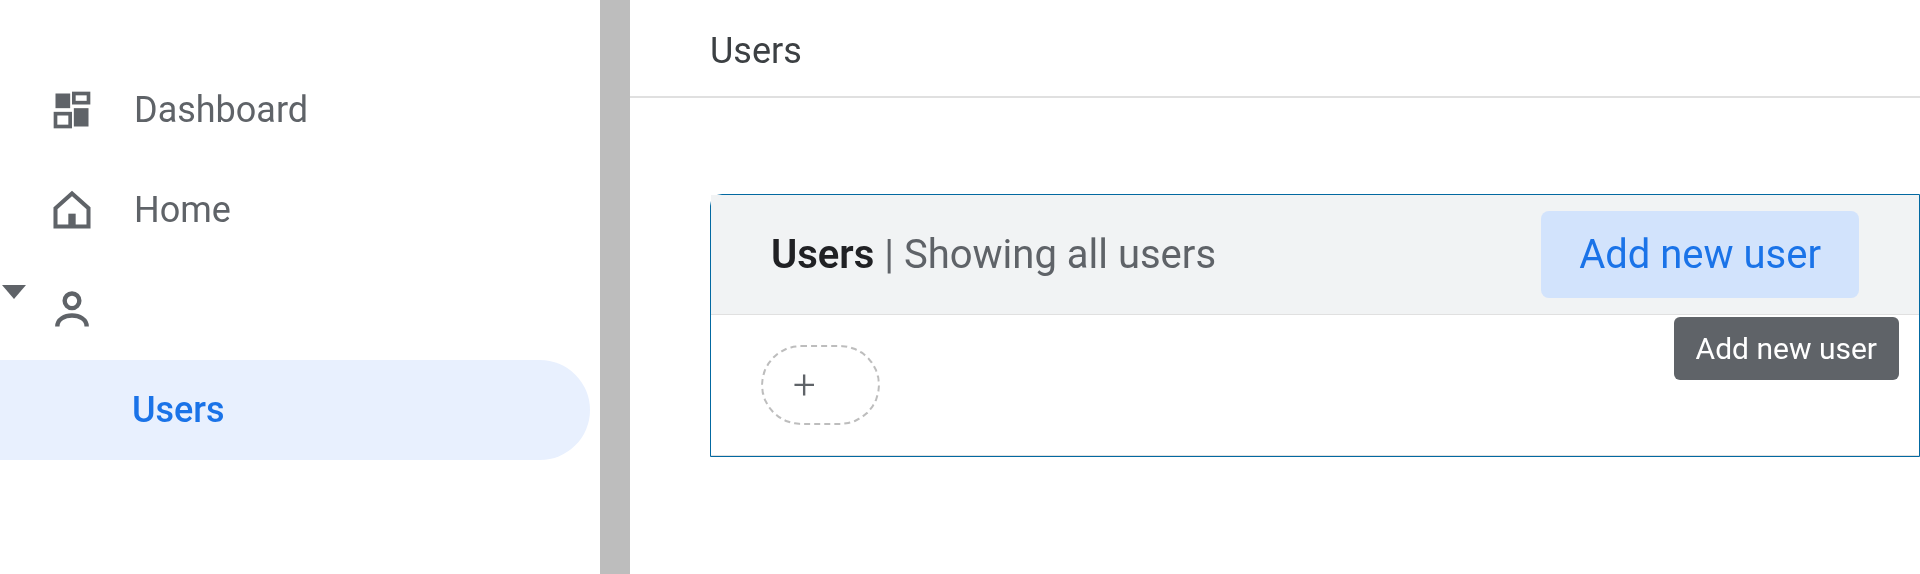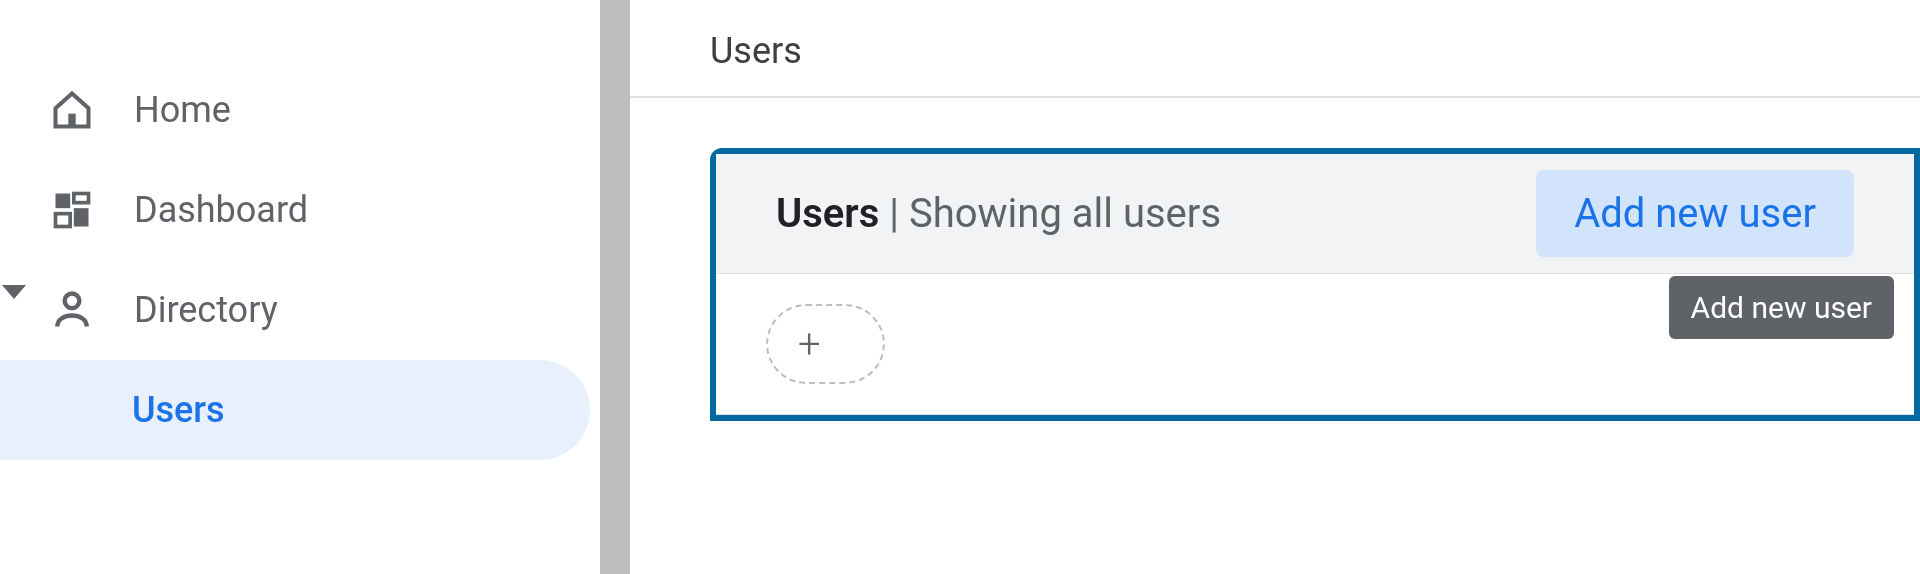--- a/index.html
+++ b/index.html
@@ -76,24 +76,25 @@
     .page-title {
       font-size: 36px;
       color: #3c4043;
       padding: 30px 0 24px 80px;
       border-bottom: 2px solid #e0e0e0;
     }
     .card-wrap {
       padding: 50px 0 0 80px;
     }
     .card {
-      border: 6px solid #0369a1;
+      border: 1px solid #0369a1;
       border-radius: 12px 0 0 0;
       overflow: visible;
       position: relative;
+      margin-top: 46px;
     }
     .card-header {
       background: #f1f3f4;
       height: 120px;
       display: flex;
       align-items: center;
       padding: 0 60px;
       border-bottom: 1px solid #e0e0e0;
       position: relative;
     }
@@ -152,48 +153,47 @@
 </head>
 <body>
 
 <div class="layout">
 
   <nav class="sidebar">
     <span class="chevron"></span>
 
     <div class="nav-item">
       <span class="icon">
-        <svg viewBox="0 0 24 24" fill="none" stroke="#5f6368" stroke-width="2.2">
-          <path d="M3 11 L12 3 L21 11 V21 H3 Z" fill="none"></path>
-          <rect x="10" y="14" width="4" height="7" fill="#5f6368" stroke="none"></rect>
-        </svg>
-      </span>
-      <span>Home</span>
-    </div>
-
-    <div class="nav-item">
-      <span class="icon">
         <svg viewBox="0 0 24 24">
           <rect x="3" y="3" width="8" height="8" fill="#5f6368"></rect>
           <rect x="13" y="3" width="8" height="5" fill="none" stroke="#5f6368" stroke-width="2"></rect>
           <rect x="13" y="11" width="8" height="10" fill="#5f6368"></rect>
           <rect x="3" y="14" width="8" height="7" fill="none" stroke="#5f6368" stroke-width="2"></rect>
         </svg>
       </span>
       <span>Dashboard</span>
     </div>
 
     <div class="nav-item">
       <span class="icon">
+        <svg viewBox="0 0 24 24" fill="none" stroke="#5f6368" stroke-width="2.2">
+          <path d="M3 11 L12 3 L21 11 V21 H3 Z" fill="none"></path>
+          <rect x="10" y="14" width="4" height="7" fill="#5f6368" stroke="none"></rect>
+        </svg>
+      </span>
+      <span>Home</span>
+    </div>
+
+    <div class="nav-item">
+      <span class="icon">
         <svg viewBox="0 0 24 24" fill="none" stroke="#5f6368" stroke-width="2.4">
           <circle cx="12" cy="7" r="4"></circle>
           <path d="M4 21c0-4 4-6 8-6s8 2 8 6"></path>
         </svg>
       </span>
-      <span>Directory</span>
     </div>
 
     <div class="nav-item sub active">
       <span>Users</span>
     </div>
   </nav>
 
   <div class="divider"></div>
 
   <main class="main">

